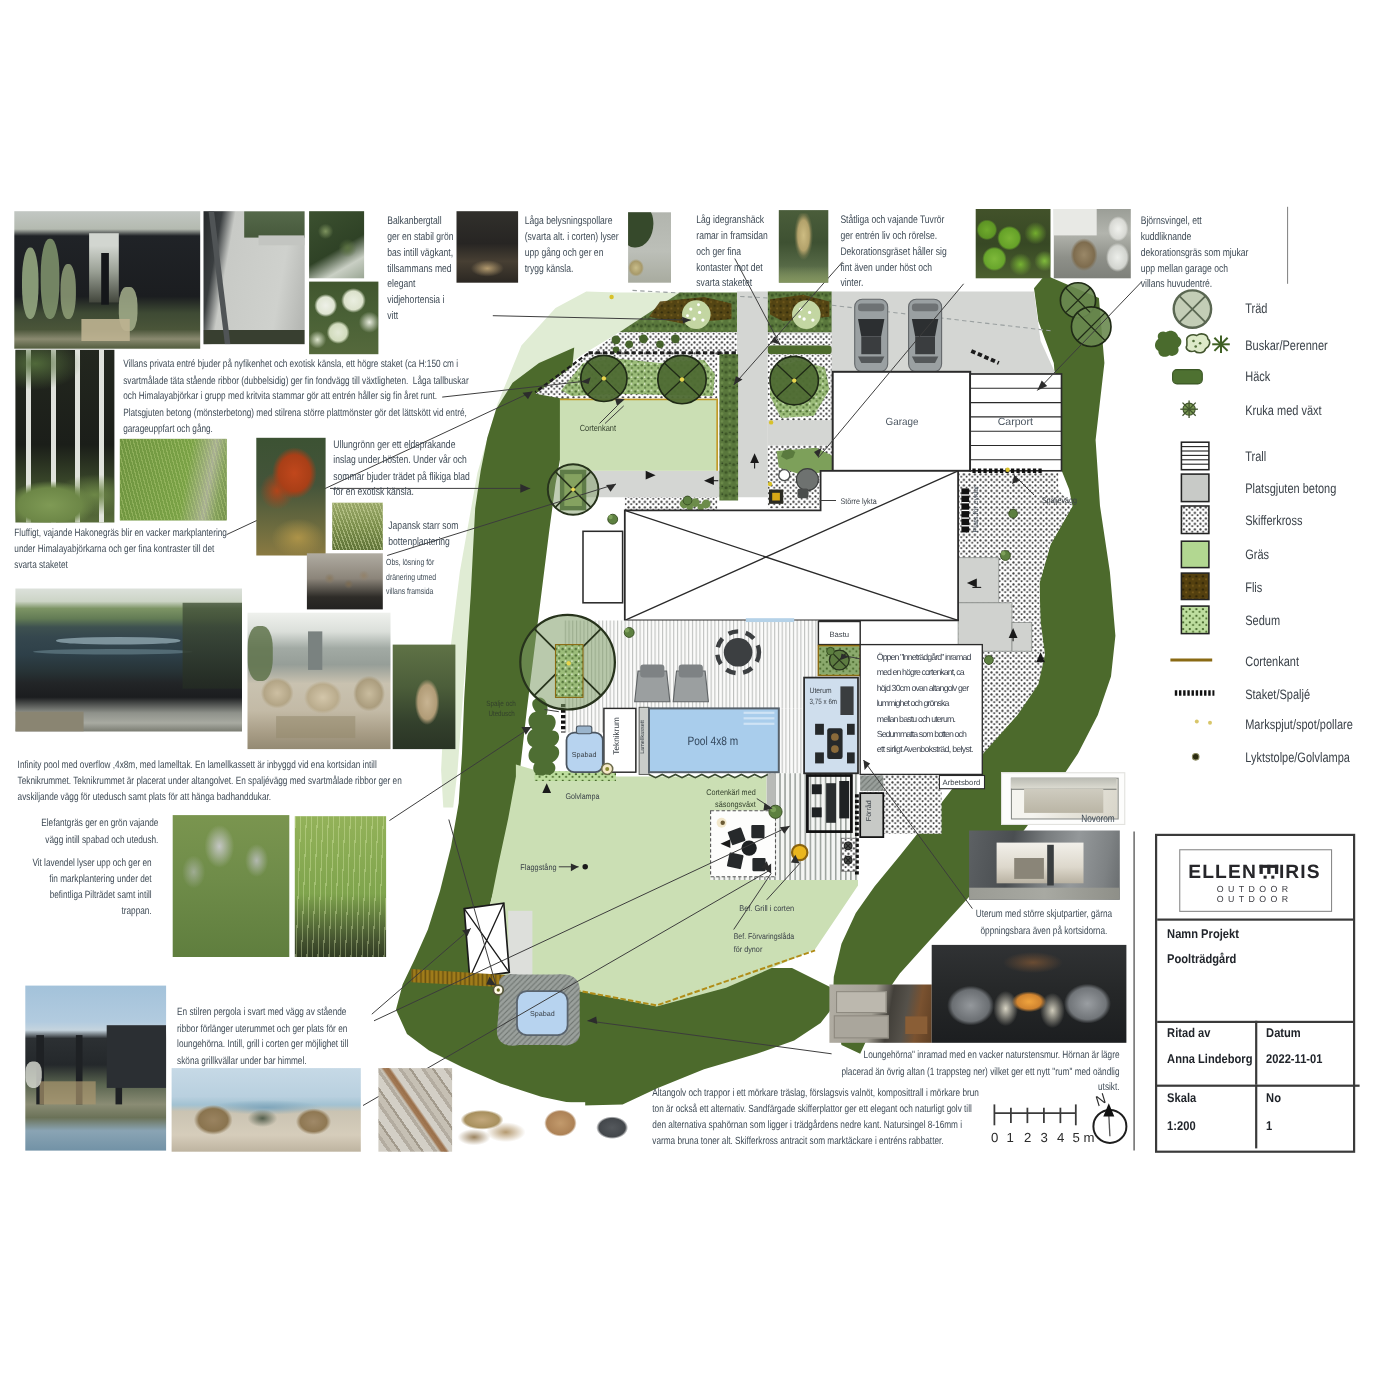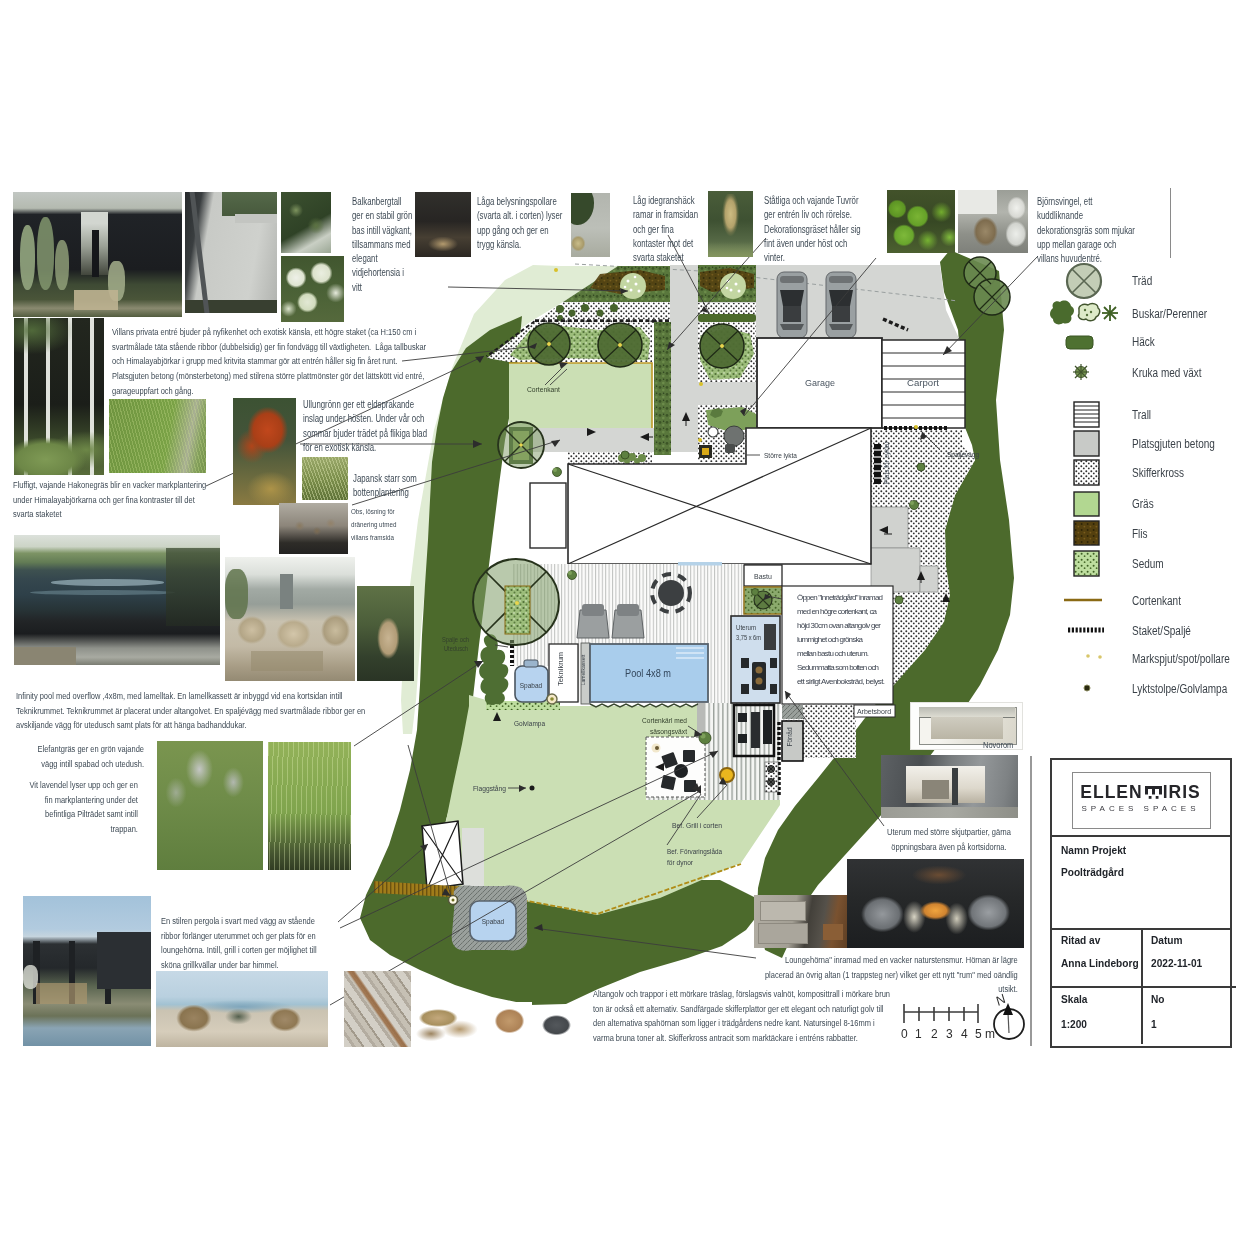--- a/index.html
+++ b/index.html
@@ -817,21 +817,21 @@
 
   <div style="position:absolute;left:20px;top:12px;width:137px;height:55px;border:1px solid #8a8a8a;"></div>
   <div style="position:absolute;left:20px;top:22px;width:137px;text-align:center;font-size:17.5px;letter-spacing:1px;color:#26262a;font-weight:600;">ELLEN<span style="display:inline-block;width:20px;position:relative;top:0px;"><svg width="19" height="13" viewBox="0 0 19 13" style="position:relative;top:1px;left:1px;">
             <rect x="1" y="0" width="17" height="3" fill="#26262a"></rect>
             <rect x="1" y="0" width="3" height="8.5" fill="#26262a"></rect>
             <rect x="8" y="0" width="3" height="8.5" fill="#26262a"></rect>
             <rect x="15" y="0" width="3" height="8.5" fill="#26262a"></rect>
             <rect x="4.7" y="10" width="2.8" height="2.8" fill="#26262a"></rect>
             <rect x="11.7" y="10" width="2.8" height="2.8" fill="#26262a"></rect>
           </svg></span>IRIS</div>
-  <div style="position:absolute;left:20px;top:44px;width:137px;text-align:center;font-size:8px;letter-spacing:4px;color:#3a3a40;">SPACES SPACES</div>
+  <div style="position:absolute;left:20px;top:44px;width:137px;text-align:center;font-size:8px;letter-spacing:4px;color:#3a3a40;">OUTDOOR OUTDOOR</div>
 
   <div style="position:absolute;left:0;top:75px;width:100%;height:0;border-top:2px solid #3a3a3a;"></div>
 
   <div style="position:absolute;left:9px;top:84px;font-size:11.5px;font-weight:bold;color:#20242a;transform:scaleX(0.88);transform-origin:0 0;white-space:nowrap;">Namn Projekt</div>
   <div style="position:absolute;left:9px;top:106px;font-size:11.5px;font-weight:bold;color:#20242a;transform:scaleX(0.88);transform-origin:0 0;white-space:nowrap;">Poolträdgård</div>
 
   <div style="position:absolute;left:0;top:168px;width:100%;height:0;border-top:2px solid #3a3a3a;"></div>
   <div style="position:absolute;left:89px;top:168px;width:0;height:58px;border-left:2px solid #3a3a3a;"></div>
   <div style="position:absolute;left:9px;top:174px;font-size:11.5px;font-weight:bold;color:#20242a;transform:scaleX(0.88);transform-origin:0 0;white-space:nowrap;">Ritad av</div>
   <div style="position:absolute;left:9px;top:197px;font-size:11.5px;font-weight:bold;color:#20242a;transform:scaleX(0.88);transform-origin:0 0;white-space:nowrap;">Anna Lindeborg</div>

